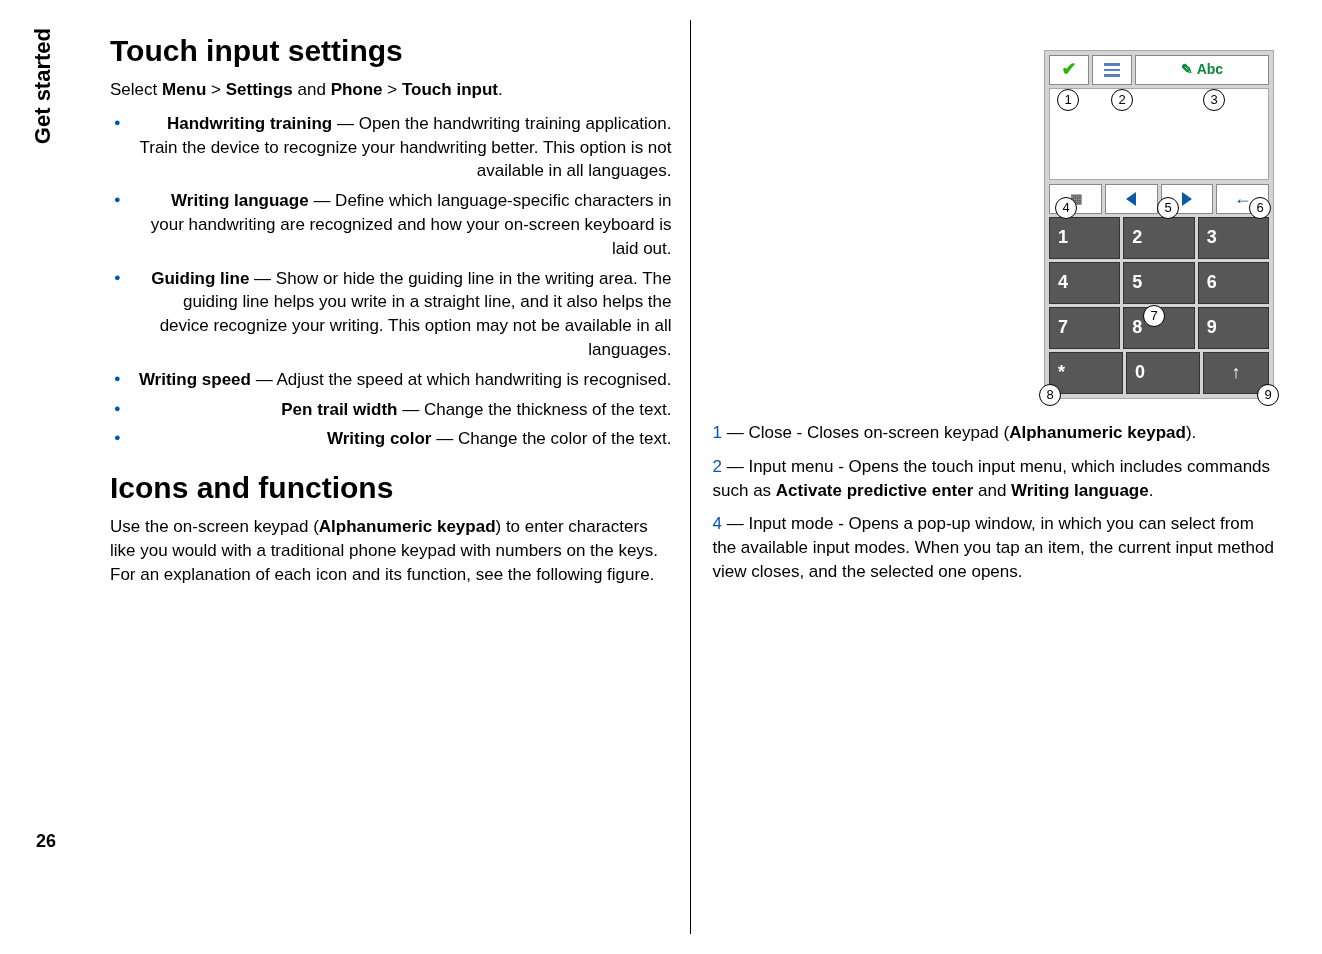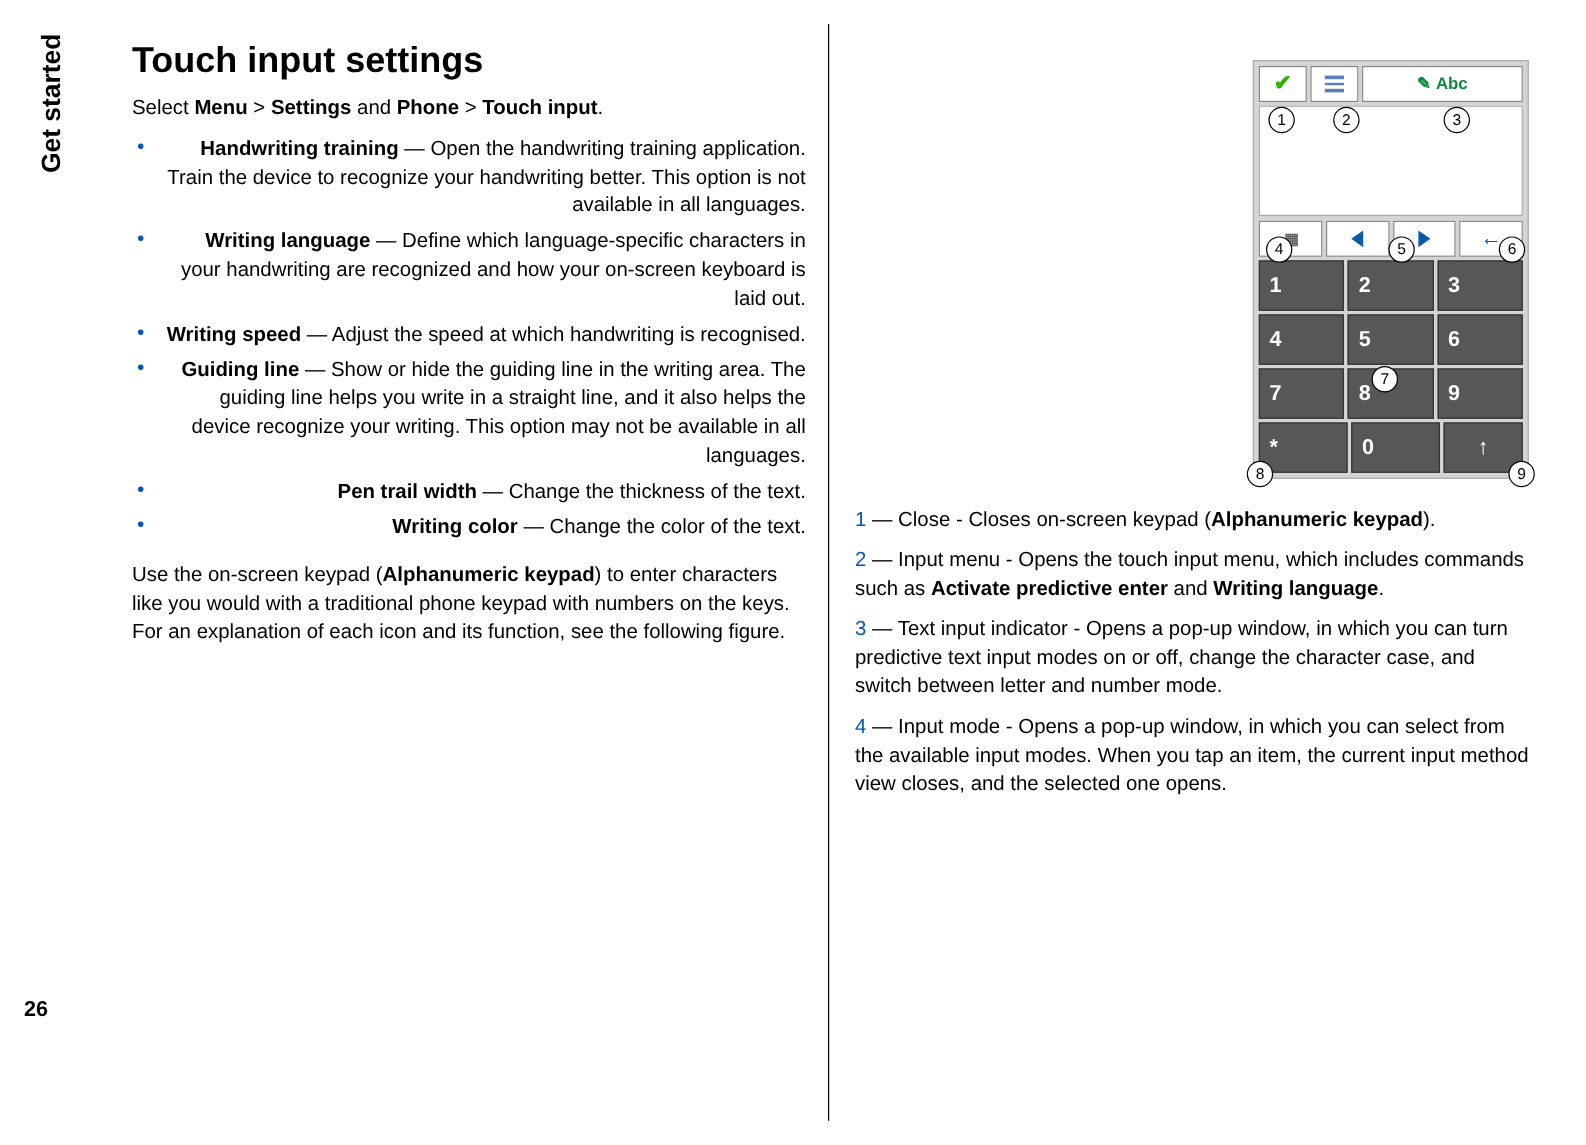--- a/index.html
+++ b/index.html
@@ -18,21 +18,21 @@
     position: absolute;
     left: 28px;
     top: 28px;
     transform: rotate(180deg);
     writing-mode: vertical-rl;
     font-weight: bold;
     font-size: 22px;
   }
   .page-number {
     position: absolute;
-    left: 20px;
+    left: 36px;
     bottom: 100px;
     font-weight: bold;
     font-size: 18px;
   }
   .columns {
     display: flex;
     height: 100%;
     margin-left: 90px;
   }
   .col {
@@ -137,26 +137,27 @@
 
   <div class="col col-left">
     <h2>Touch input settings</h2>
     <p>
       <span>Select </span><span class="bold-gray">Menu</span><span> &gt; </span><span class="bold-gray">Settings</span><span> and </span><span class="bold-gray">Phone</span><span> &gt; </span><span class="bold-gray">Touch input</span><span>.</span>
     </p>
 
     <ul class="bullets">
       <li><span class="bold-gray">Handwriting training</span><span>  — Open the handwriting training application. Train the device to recognize your handwriting better. This option is not available in all languages.</span></li>
       <li><span class="bold-gray">Writing language</span><span>  — Define which language-specific characters in your handwriting are recognized and how your on-screen keyboard is laid out.</span></li>
+      <li><span class="bold-gray">Guiding line</span><span>  — Show or hide the guiding line in the writing area. The guiding line helps you write in a straight line, and it also helps the device recognize your writing. This option may not be available in all languages.</span></li>
       <li><span class="bold-gray">Writing speed</span><span>  — Adjust the speed at which handwriting is recognised.</span></li>
-      <li><span class="bold-gray">Guiding line</span><span>  — Show or hide the guiding line in the writing area. The guiding line helps you write in a straight line, and it also helps the device recognize your writing. This option may not be available in all languages.</span></li>
       <li><span class="bold-gray">Pen trail width</span><span>  — Change the thickness of the text.</span></li>
       <li><span class="bold-gray">Writing color</span><span>  — Change the color of the text.</span></li>
     </ul>
 
+    <h2>Icons and functions</h2>
     <p>
       <span>Use the on-screen keypad (</span><span class="bold-gray">Alphanumeric keypad</span><span>) to enter characters like you would with a traditional phone keypad with numbers on the keys. For an explanation of each icon and its function, see the following figure.</span>
     </p>
   </div>
 
   <div class="col col-right">
 
     <div class="figure">
 
       <div class="callout-circle" style="left:12px; top:38px;">1</div>
@@ -227,20 +228,17 @@
       </div>
     </div>
 
     <p>
       <span class="callout-num">1</span><span> — Close - Closes on-screen keypad (</span><span class="bold-gray">Alphanumeric keypad</span><span>).</span>
     </p>
     <p>
       <span class="callout-num">2</span><span> — Input menu - Opens the touch input menu, which includes commands such as </span><span class="bold-gray">Activate predictive enter</span><span> and </span><span class="bold-gray">Writing language</span><span>.</span>
     </p>
     <p>
-      <span class="callout-num">3</span><span> — Text input indicator - Opens a pop-up window, in which you can turn predictive text input modes on or off, change the character case, and switch between letter and number mode.</span>
-    </p>
-    <p>
       <span class="callout-num">4</span><span> — Input mode - Opens a pop-up window, in which you can select from the available input modes. When you tap an item, the current input method view closes, and the selected one opens.</span>
     </p>
 
   </div>
 </div>
 
 </body></html>

